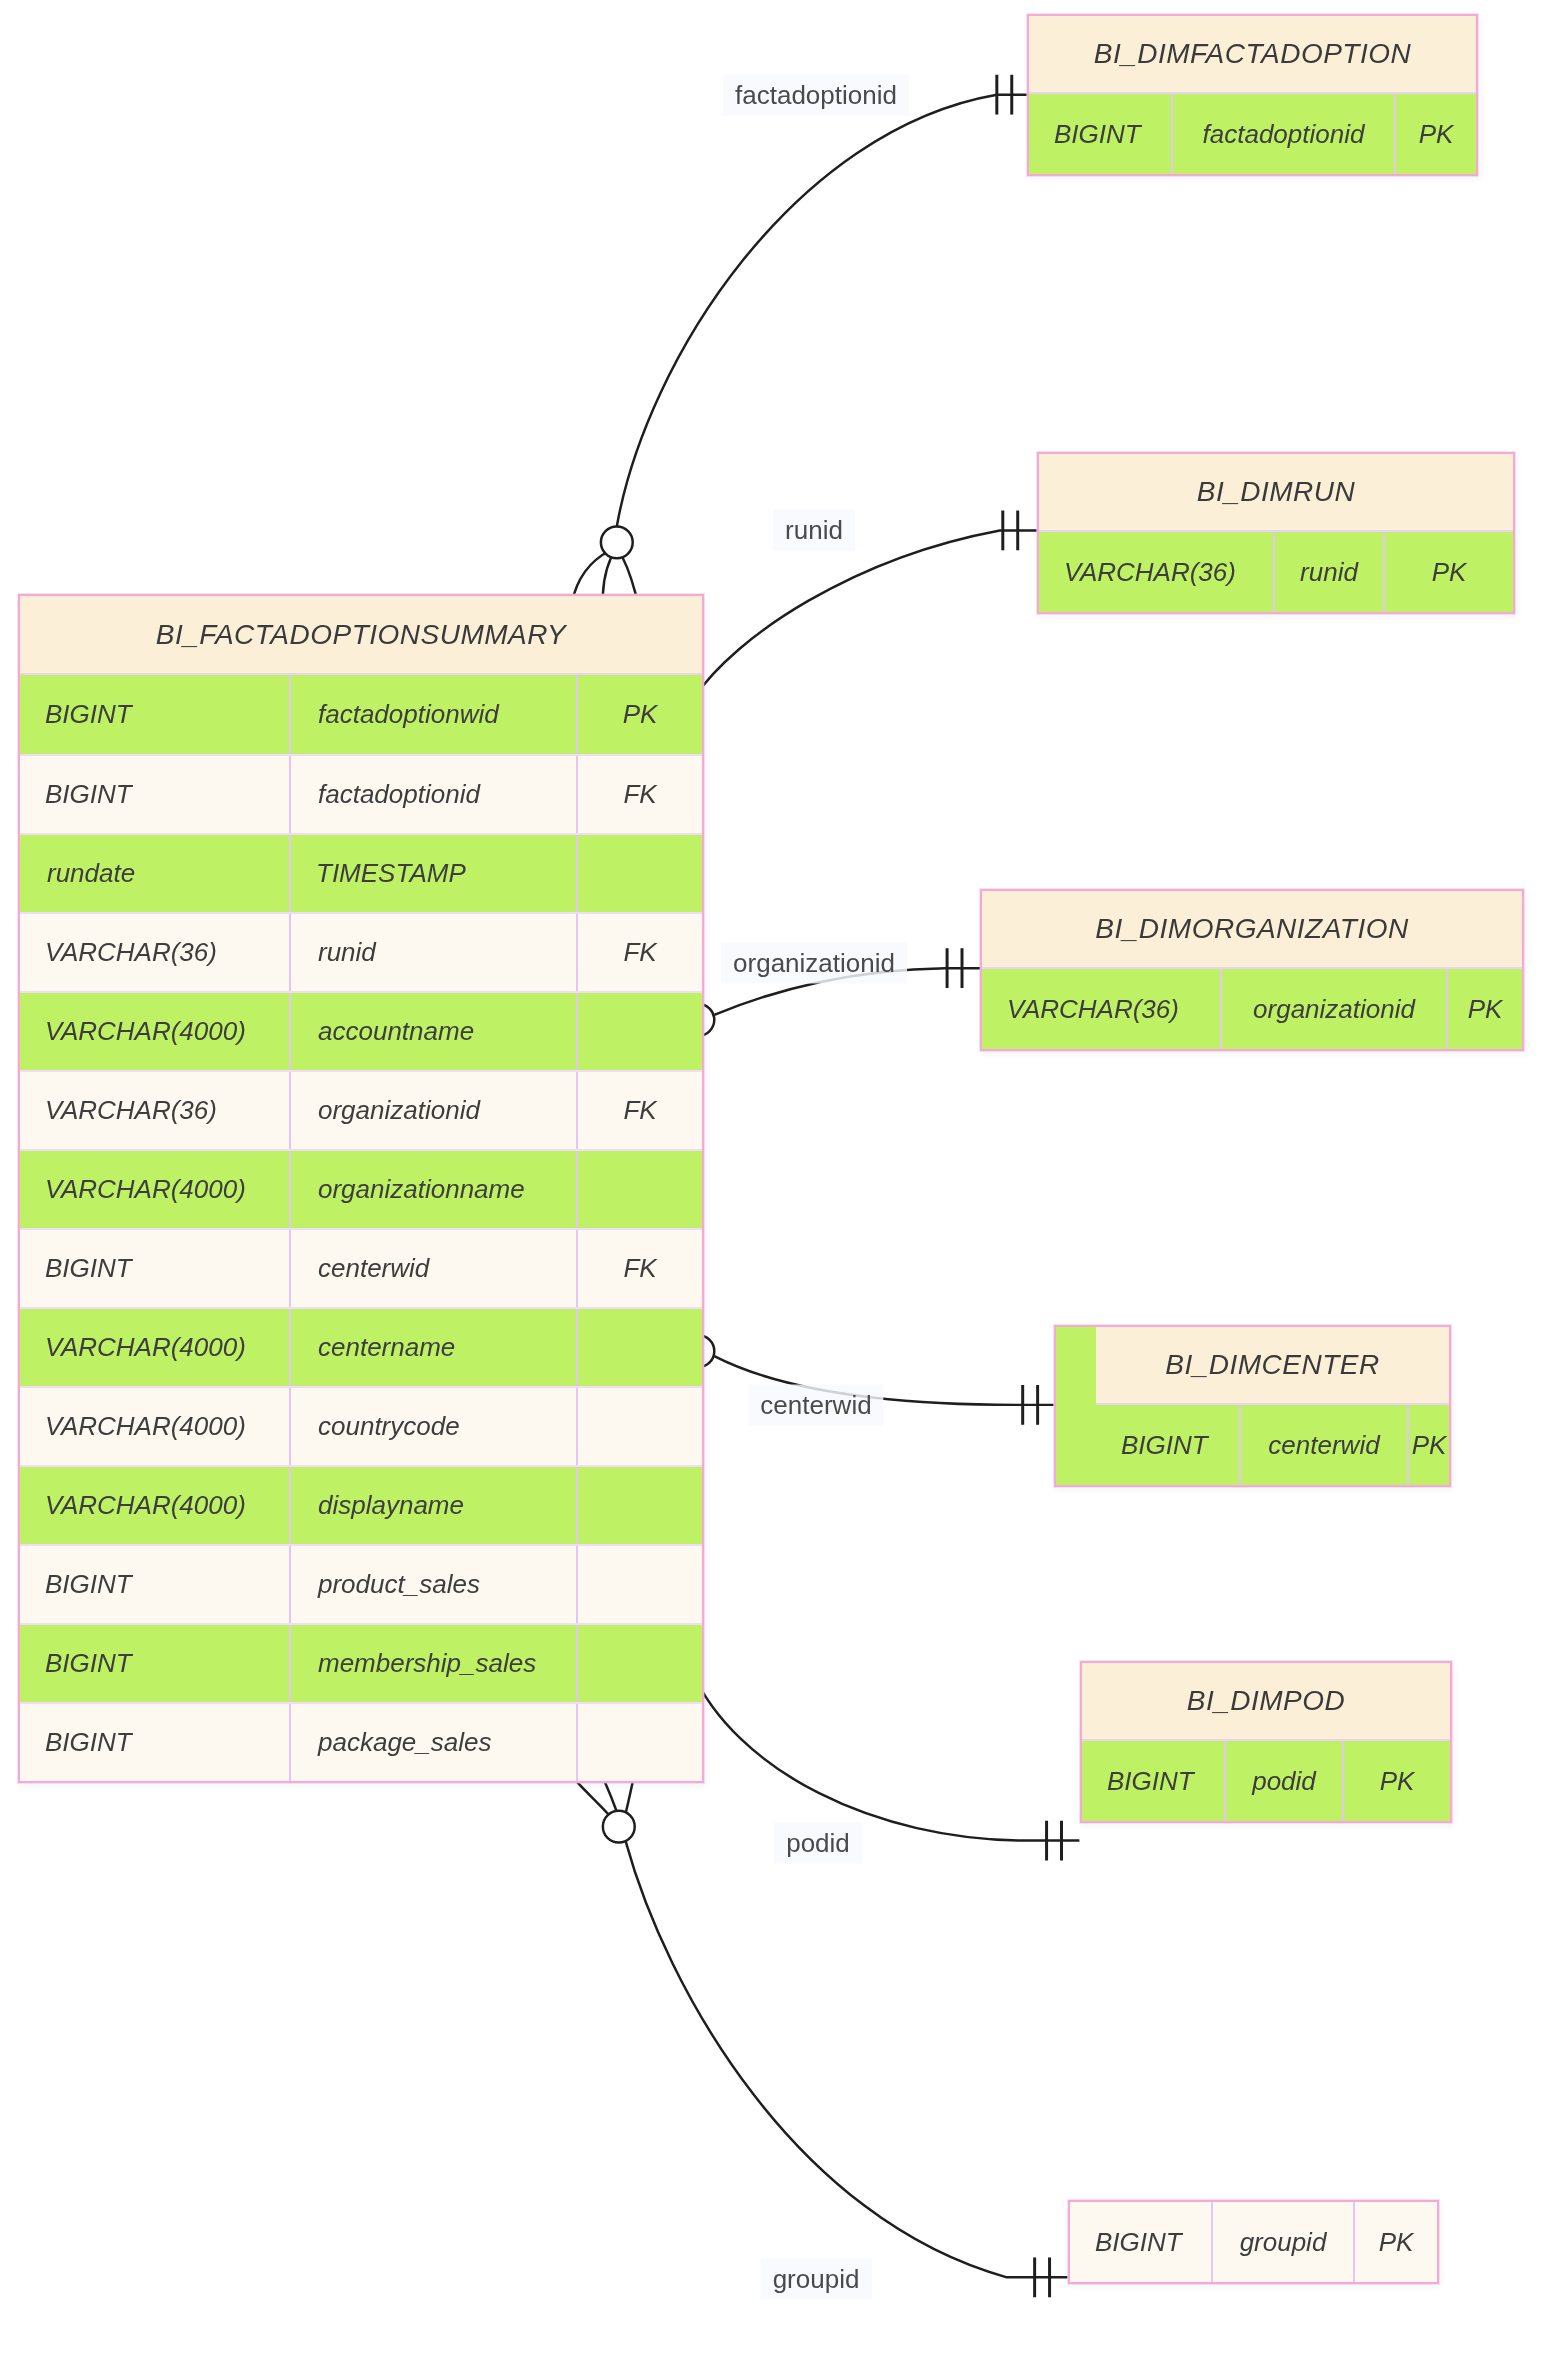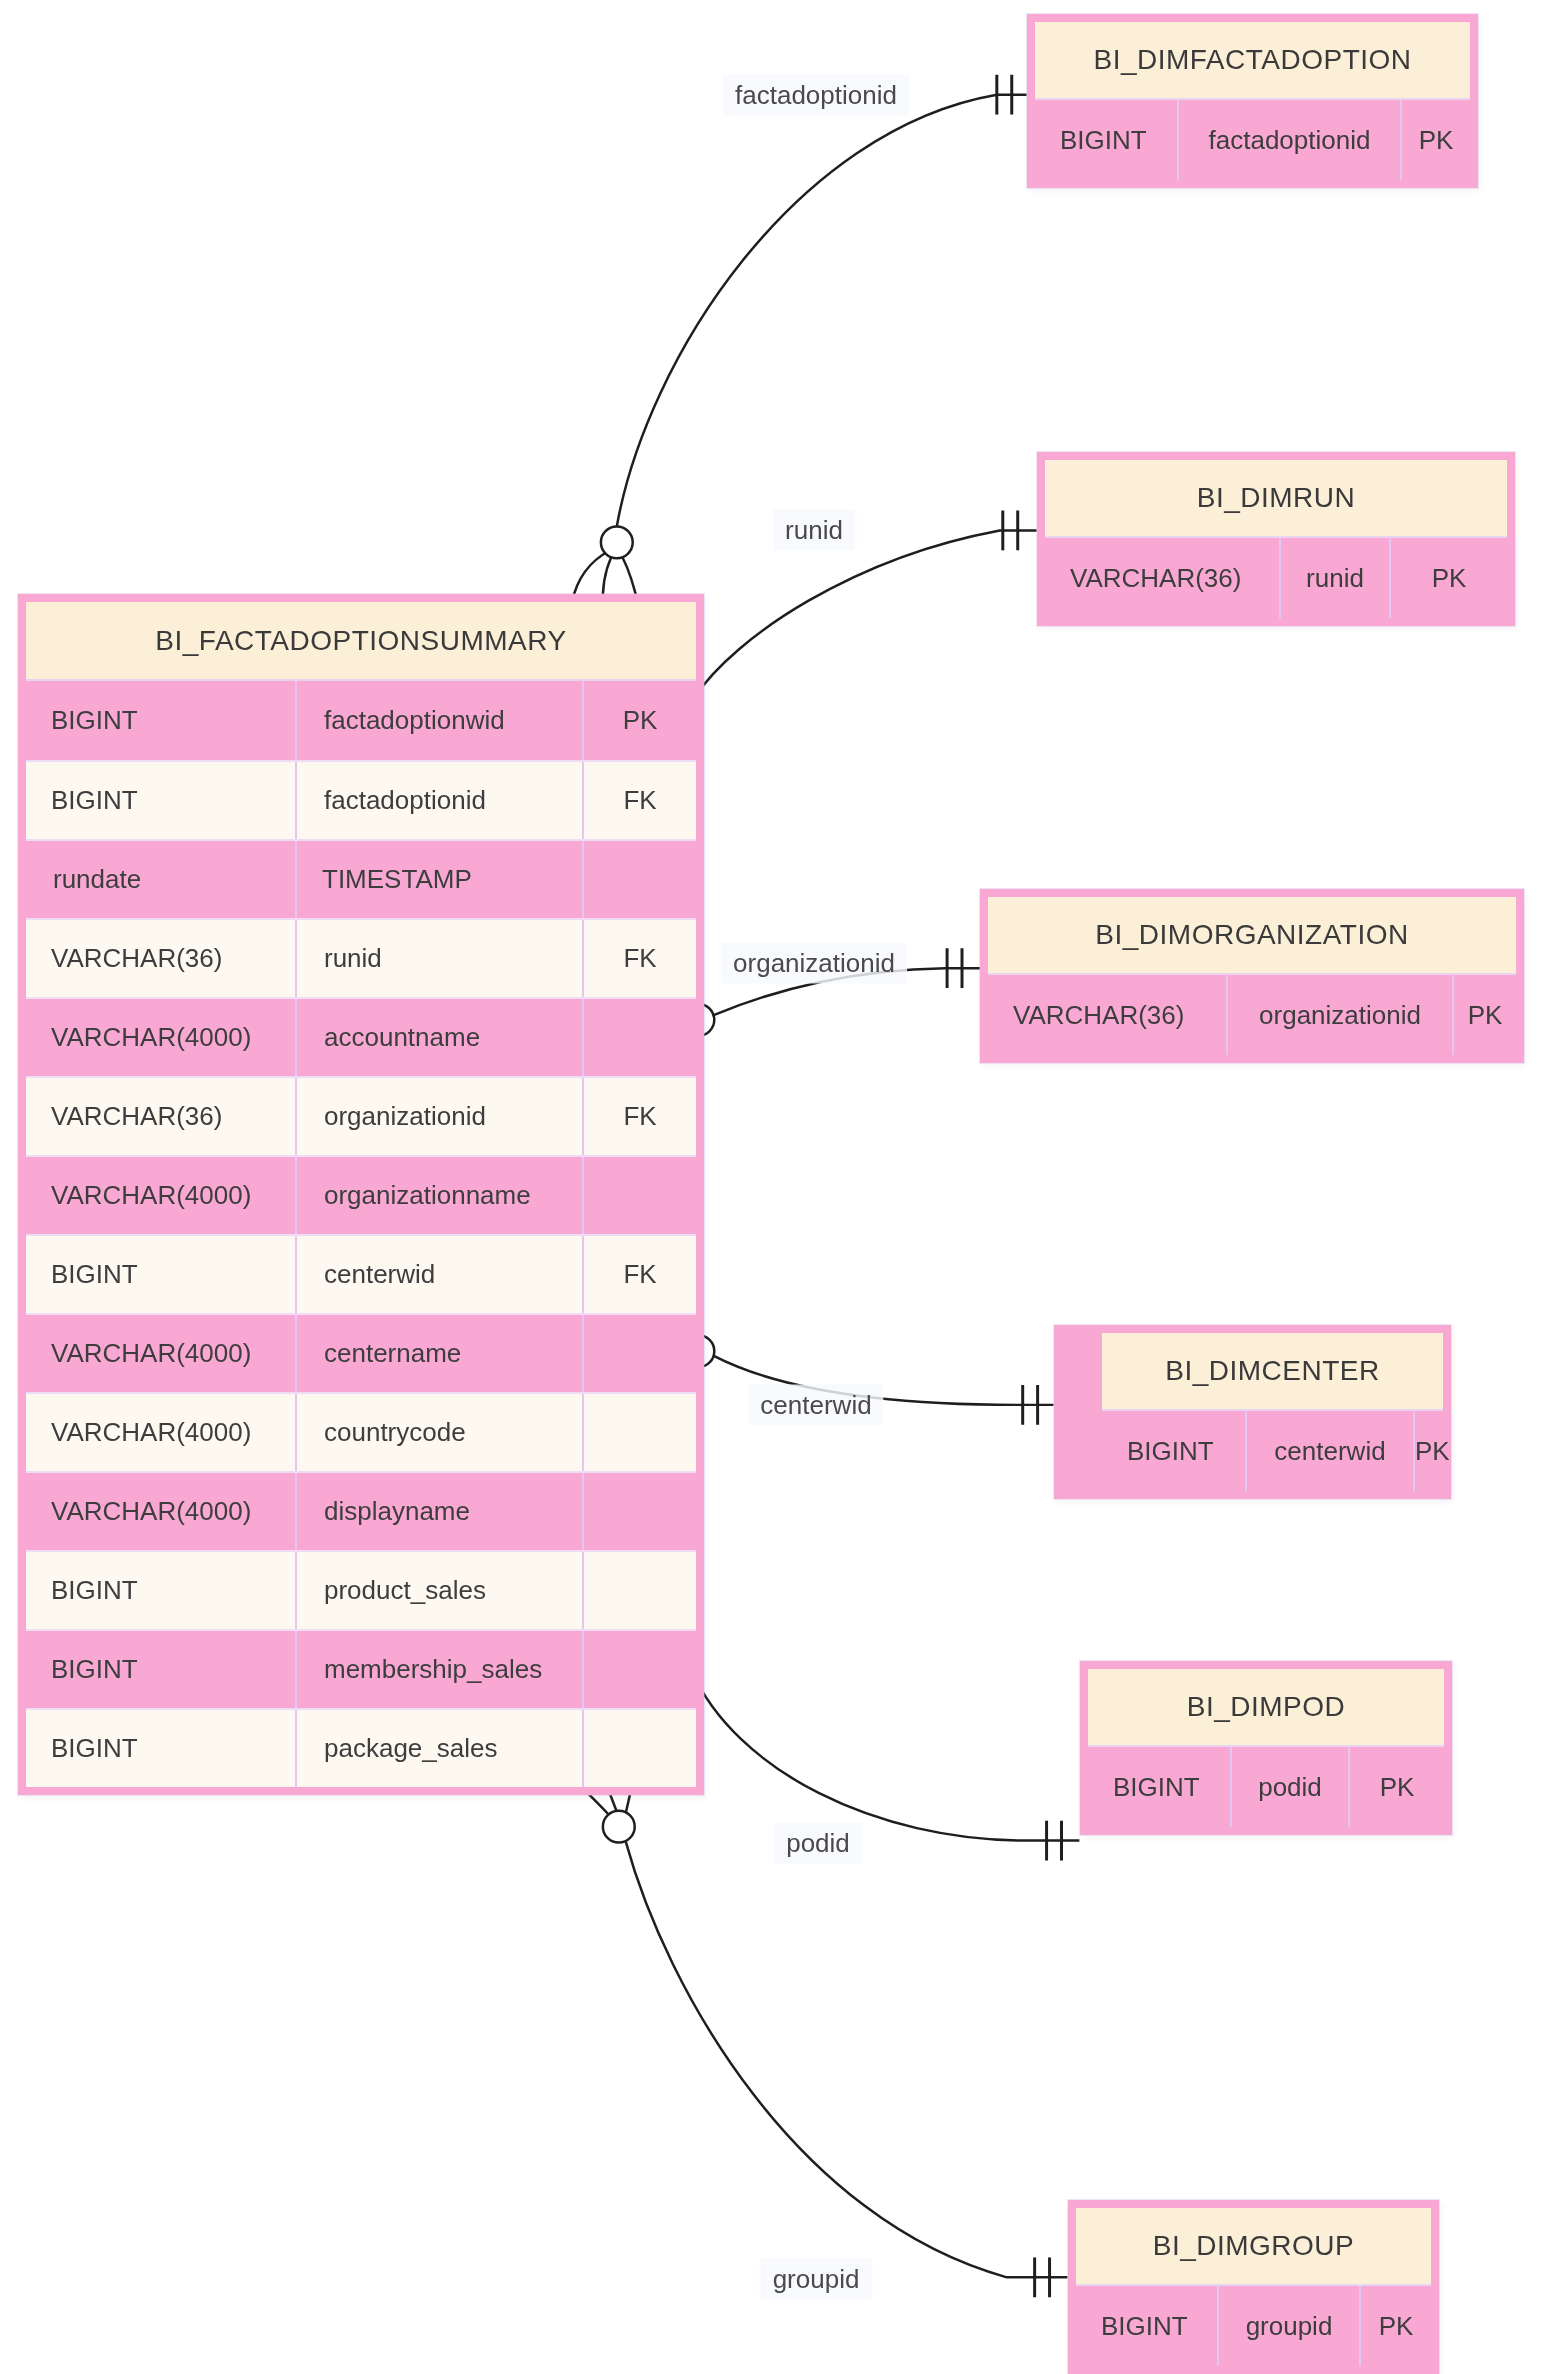--- a/index.html
+++ b/index.html
@@ -5,22 +5,22 @@
   html,body{margin:0;padding:0;background:#ffffff;}
   body{width:1542px;height:2374px;overflow:hidden;
        font-family:"Liberation Sans","DejaVu Sans",sans-serif;color:#3d3d3d;}
   .canvas{position:relative;width:1542px;height:2374px;background:#ffffff;}
 
   svg.wires{position:absolute;left:0;top:0;z-index:1;}
   svg.wires path, svg.wires line{stroke:#1e1e1e;stroke-width:2.5;fill:none;}
   svg.wires circle{stroke:#1e1e1e;stroke-width:2.5;fill:#ffffff;}
   svg.wires .tick{stroke-width:3;}
 
-  .tbl{position:absolute;z-index:2;box-sizing:border-box;background:#f9a8d4;
-       border:8px solid #f9a8d4;box-shadow:0 0 0 1px rgba(214,184,236,0.35),2px 3px 6px rgba(120,100,140,0.08);}
+  .tbl{position:absolute;z-index:2;box-sizing:border-box;background:#bef264;
+       border:2px solid #f9a8d4;box-shadow:0 0 0 1px rgba(214,184,236,0.35),2px 3px 6px rgba(120,100,140,0.08);font-style:italic;}
   .tbl-header{box-sizing:border-box;background:#fcefd8;border-bottom:2px solid #e9d2f2;
        display:flex;align-items:center;justify-content:center;
        font-size:28px;letter-spacing:0.5px;color:#3a3a3a;height:78px;}
   .tbl-row{display:grid;height:80px;box-sizing:border-box;}
   .tbl-row + .tbl-row{border-top:2px solid #f0dcf6;}
   .tbl-row:nth-child(odd){background:#fdf8f0;}
   .cell{display:flex;align-items:center;font-size:26px;color:#3d3d3d;box-sizing:border-box;}
   .cell + .cell{border-left:2px solid #e3c6f1;}
   .cell.type{padding-left:25px;}
   .cell.name{justify-content:center;}
@@ -223,21 +223,20 @@
   <div class="tbl" id="t-dimpod" style="left:1080px;top:1661px;width:372px;">
       <div class="tbl-header">BI_DIMPOD</div>
       <div class="tbl-row">
         <div class="cell type">BIGINT</div>
         <div class="cell name">podid</div>
         <div class="cell key">PK</div>
       </div>
     </div>
 
   <div class="tbl" id="t-dimgroup" style="left:1068px;top:2200px;width:371px;">
-      <div class="tbl-header">BI_DIMGROUP</div>
       <div class="tbl-row">
         <div class="cell type">BIGINT</div>
         <div class="cell name">groupid</div>
         <div class="cell key">PK</div>
       </div>
     </div>
 
   <div class="edge-label" style="left:816px;top:95px;">factadoptionid</div>
   <div class="edge-label" style="left:814px;top:530px;">runid</div>
   <div class="edge-label" style="left:814px;top:963px;">organizationid</div>

